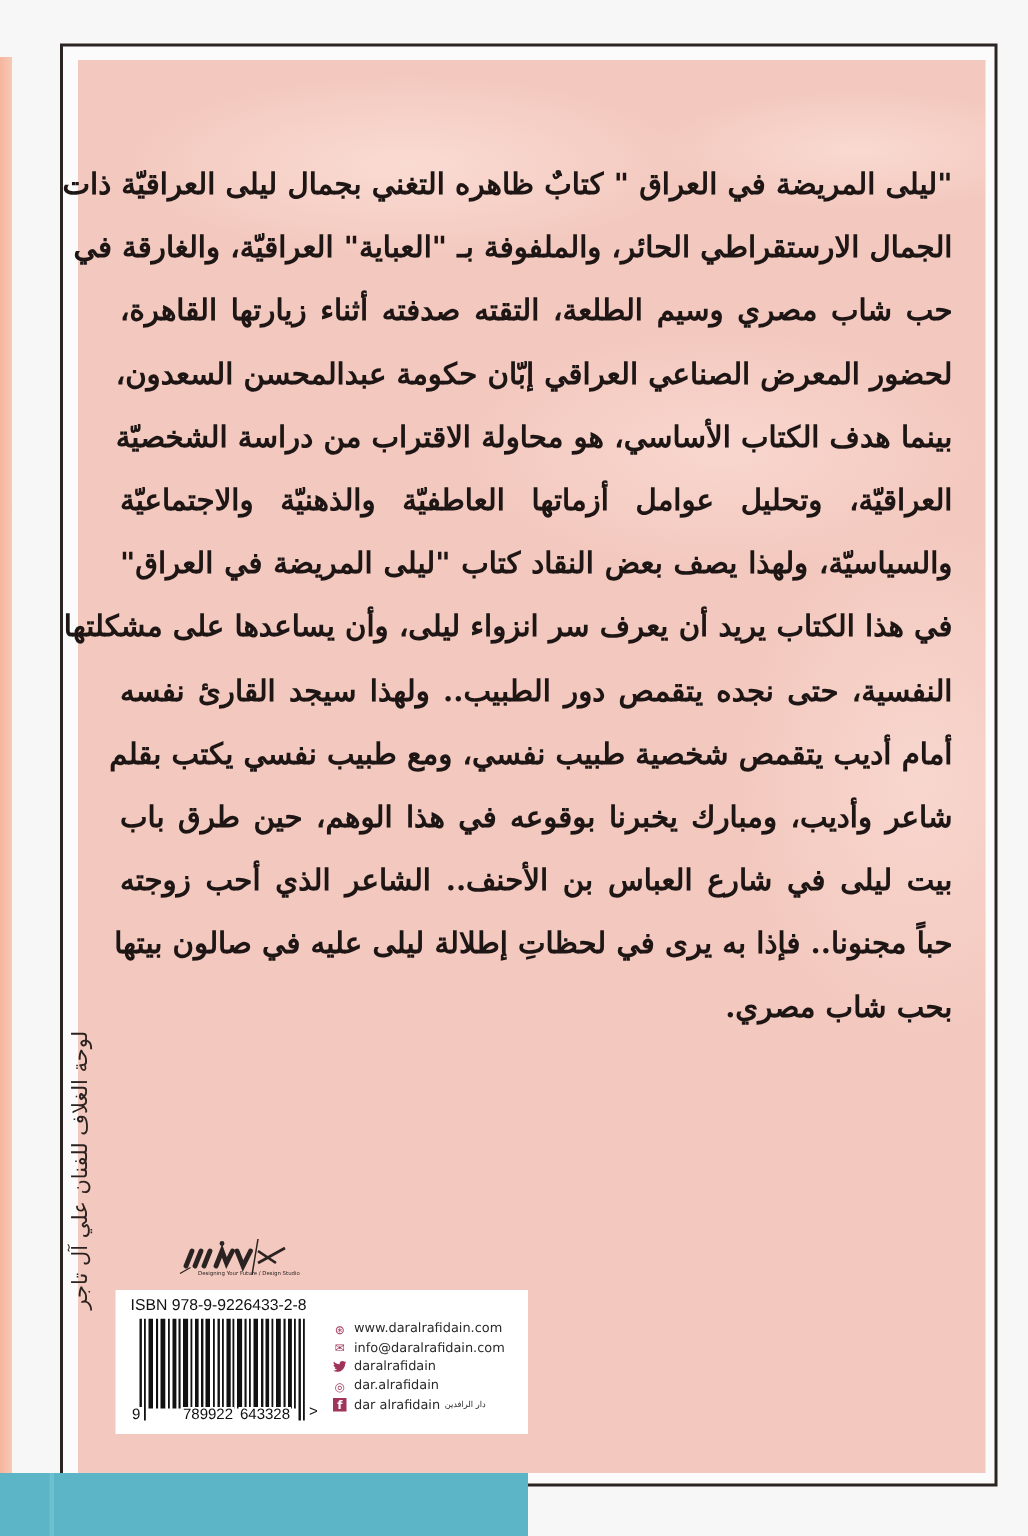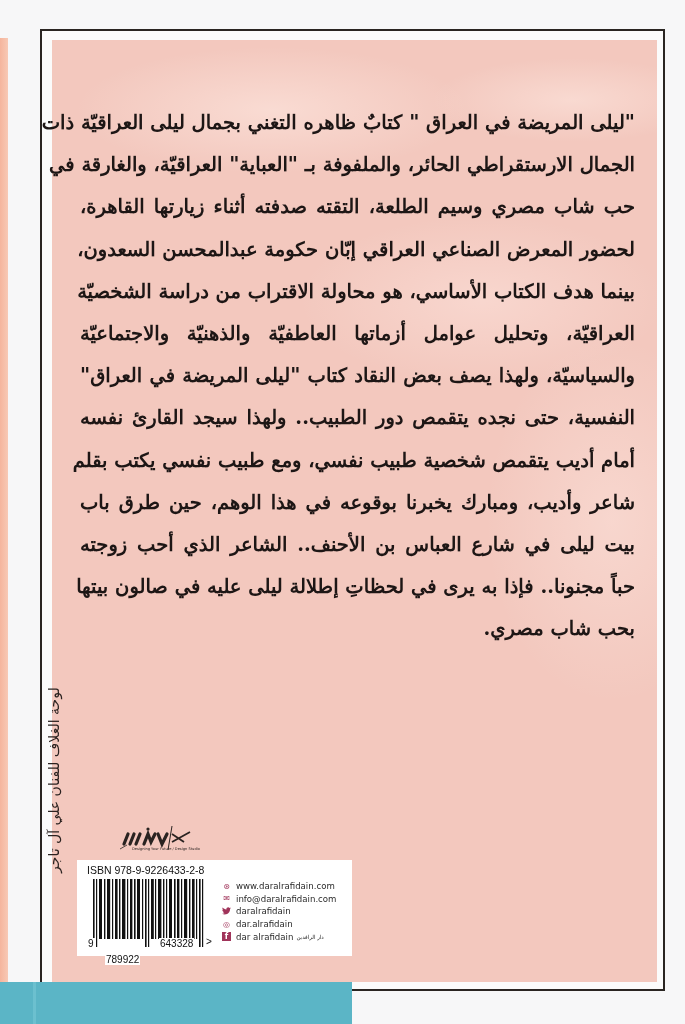--- a/index.html
+++ b/index.html
@@ -84,20 +84,21 @@
 <div class="panel"></div>
 
 <div class="body-text">
   <span class="line">"ليلى المريضة في العراق " كتابٌ ظاهره التغني بجمال ليلى العراقيّة ذات</span>
   <span class="line">الجمال الارستقراطي الحائر، والملفوفة بـ "العباية" العراقيّة، والغارقة في</span>
   <span class="line">حب شاب مصري وسيم الطلعة، التقته صدفته أثناء زيارتها القاهرة،</span>
   <span class="line">لحضور المعرض الصناعي العراقي إبّان حكومة عبدالمحسن السعدون،</span>
   <span class="line">بينما هدف الكتاب الأساسي، هو محاولة الاقتراب من دراسة الشخصيّة</span>
   <span class="line">العراقيّة، وتحليل عوامل أزماتها العاطفيّة والذهنيّة والاجتماعيّة</span>
   <span class="line">والسياسيّة، ولهذا يصف بعض النقاد كتاب "ليلى المريضة في العراق"</span>
+  <span class="line">في هذا الكتاب يريد أن يعرف سر انزواء ليلى، وأن يساعدها على مشكلتها</span>
   <span class="line">النفسية، حتى نجده يتقمص دور الطبيب.. ولهذا سيجد القارئ نفسه</span>
   <span class="line">أمام أديب يتقمص شخصية طبيب نفسي، ومع طبيب نفسي يكتب بقلم</span>
   <span class="line">شاعر وأديب، ومبارك يخبرنا بوقوعه في هذا الوهم، حين طرق باب</span>
   <span class="line">بيت ليلى في شارع العباس بن الأحنف.. الشاعر الذي أحب زوجته</span>
   <span class="line">حباً مجنونا.. فإذا به يرى في لحظاتِ إطلالة ليلى عليه في صالون بيتها</span>
   <span class="line last">بحب شاب مصري.</span>
 </div>
 
 <div class="vertical-credit">لوحة الغلاف للفنان علي آل تاجر</div>
 
@@ -149,21 +150,21 @@
       <rect x="94" y="0" width="1.2" height="60"></rect>
       <rect x="97" y="0" width="3.2" height="60"></rect>
       <rect x="102" y="0" width="1.4" height="60"></rect>
       <rect x="105" y="0" width="2.6" height="60"></rect>
       <rect x="109" y="0" width="1.2" height="60"></rect>
       <rect x="112" y="0" width="1.6" height="68"></rect>
       <rect x="115" y="0" width="1.2" height="68"></rect>
     </g>
   </svg>
   <span class="bar-digits" style="left:10px;">9</span>
-  <span class="bar-digits" style="left:28px;margin-top:16px;">789922</span>
+  <span class="bar-digits" style="left:44px;">789922</span>
   <span class="bar-digits" style="left:82px;">643328</span>
   <span class="bar-digits" style="left:128px;top:76px;">&gt;</span>
 
   <div class="contacts">
     <div class="contact-row">
       <span class="ic">⊛</span>
       <span>www.daralrafidain.com</span>
     </div>
     <div class="contact-row">
       <span class="ic">✉</span>

